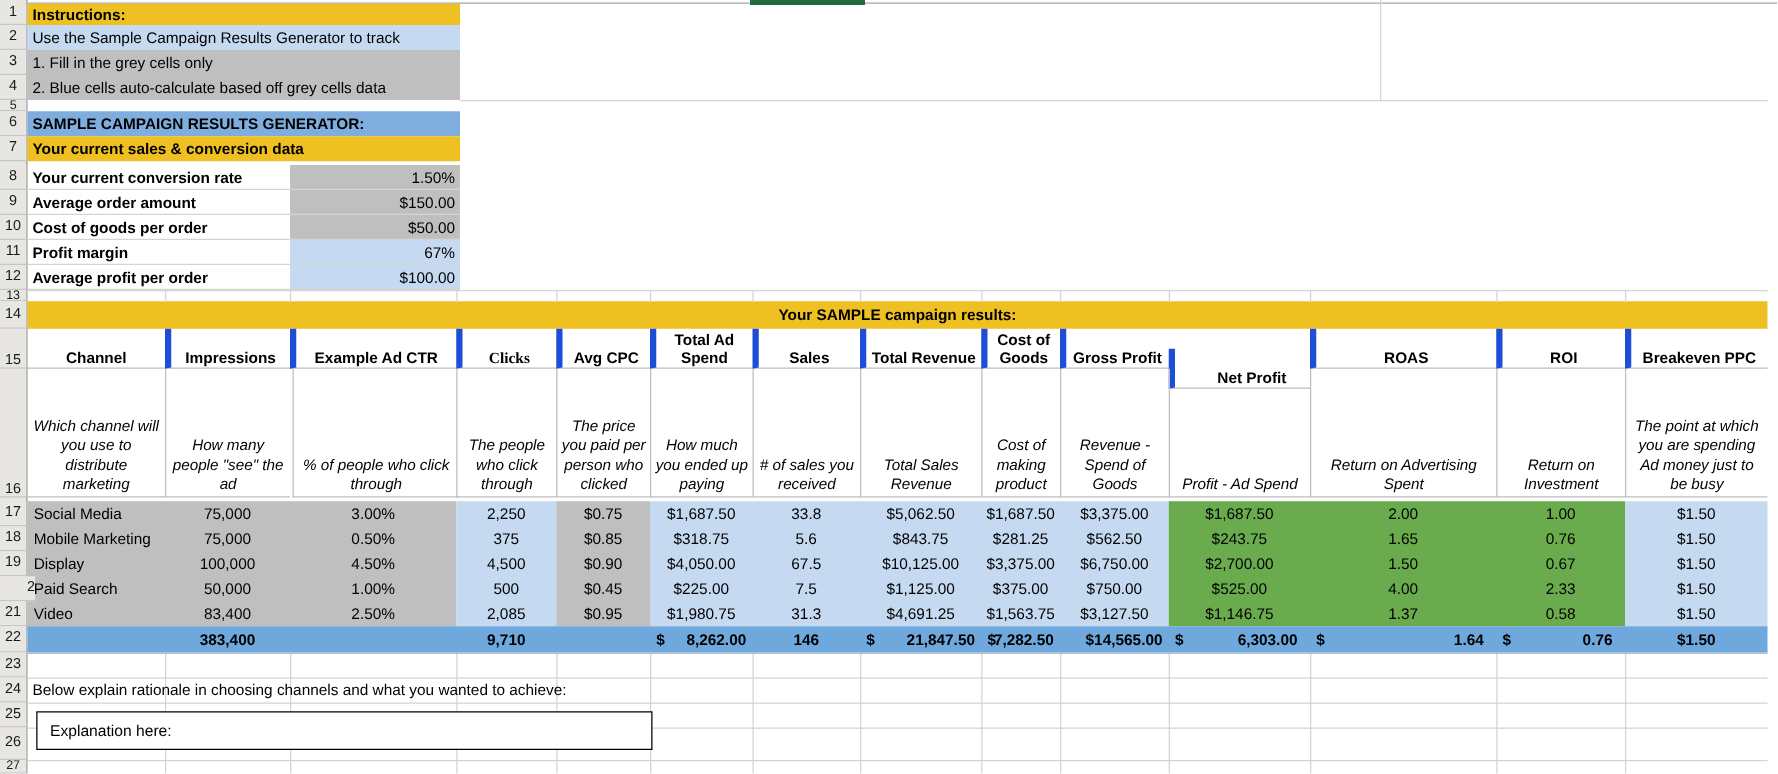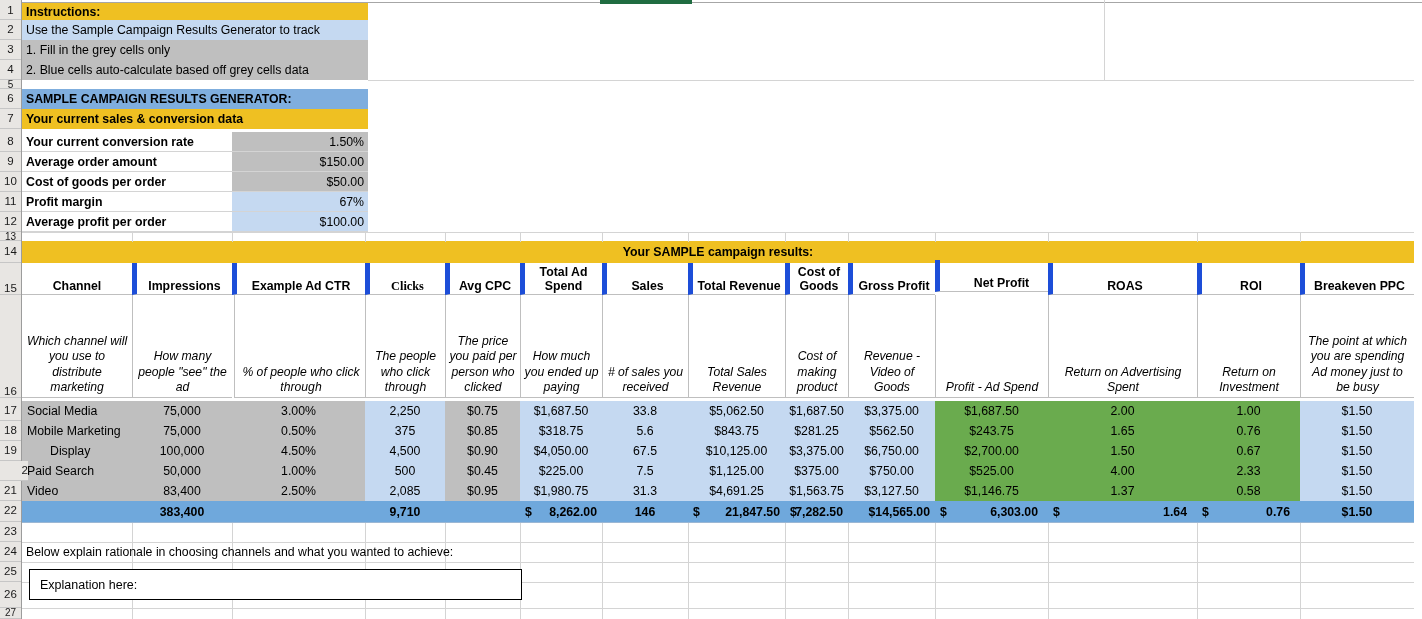--- a/index.html
+++ b/index.html
@@ -180,35 +180,35 @@
   <div class="hdrcell" style="left:22px;top:263px;width:110px;height:32px;border-left:none;">Channel</div>
   <div class="hdrcell" style="left:132px;top:263px;width:100px;height:32px;">Impressions</div>
   <div class="hdrcell" style="left:232px;top:263px;width:133px;height:32px;">Example Ad CTR</div>
   <div class="hdrcell" style="left:365px;top:263px;width:80px;height:32px;font-family:Liberation Serif, serif;">Clicks</div>
   <div class="hdrcell" style="left:445px;top:263px;width:75px;height:32px;">Avg CPC</div>
   <div class="hdrcell" style="left:520px;top:263px;width:82px;height:32px;">Total Ad Spend</div>
   <div class="hdrcell" style="left:602px;top:263px;width:86px;height:32px;">Sales</div>
   <div class="hdrcell" style="left:688px;top:263px;width:97px;height:32px;">Total Revenue</div>
   <div class="hdrcell" style="left:785px;top:263px;width:63px;height:32px;">Cost of Goods</div>
   <div class="hdrcell" style="left:848px;top:263px;width:87px;height:32px;">Gross Profit</div>
-  <div class="hdrcell" style="left:935px;top:260px;width:113px;height:32px;padding-left:17px;">Net Profit</div>
+  <div class="hdrcell" style="left:935px;top:279px;width:113px;height:32px;padding-left:17px;">Net Profit</div>
   <div class="hdrcell" style="left:1048px;top:263px;width:149px;height:32px;">ROAS</div>
   <div class="hdrcell" style="left:1197px;top:263px;width:103px;height:32px;">ROI</div>
   <div class="hdrcell" style="left:1300px;top:263px;width:114px;height:32px;">Breakeven PPC</div>
 
   <div class="subcell" style="left:22px;top:295px;width:110px;height:103px;border-left:none;">Which channel will you use to distribute marketing</div>
   <div class="subcell" style="left:132px;top:295px;width:100px;height:103px;">How many people "see" the ad</div>
   <div class="subcell" style="left:234px;top:295px;width:133px;height:103px;">% of people who click through</div>
   <div class="subcell" style="left:365px;top:295px;width:80px;height:103px;">The people who click through</div>
   <div class="subcell" style="left:445px;top:295px;width:75px;height:103px;">The price you paid per person who clicked</div>
   <div class="subcell" style="left:520px;top:295px;width:82px;height:103px;">How much you ended up paying</div>
   <div class="subcell" style="left:602px;top:295px;width:86px;height:103px;"># of sales you received</div>
   <div class="subcell" style="left:688px;top:295px;width:97px;height:103px;">Total Sales Revenue</div>
   <div class="subcell" style="left:785px;top:295px;width:63px;height:103px;">Cost of making product</div>
-  <div class="subcell" style="left:848px;top:295px;width:87px;height:103px;">Revenue - Video of Goods</div>
+  <div class="subcell" style="left:848px;top:295px;width:87px;height:103px;">Revenue - Spend of Goods</div>
   <div class="subcell" style="left:935px;top:295px;width:113px;height:103px;">Profit - Ad Spend</div>
   <div class="subcell" style="left:1048px;top:295px;width:149px;height:103px;">Return on Advertising Spent</div>
   <div class="subcell" style="left:1197px;top:295px;width:103px;height:103px;">Return on Investment</div>
   <div class="subcell" style="left:1300px;top:295px;width:114px;height:103px;">The point at which you are spending Ad money just to be busy</div>
 
   <div style="position:absolute;left:22px;top:401px;width:343px;height:100px;background:#BFBFBF;"></div>
   <div style="position:absolute;left:365px;top:401px;width:80px;height:100px;background:#C5D9F1;"></div>
   <div style="position:absolute;left:445px;top:401px;width:75px;height:100px;background:#BFBFBF;"></div>
   <div style="position:absolute;left:520px;top:401px;width:415px;height:100px;background:#C5D9F1;"></div>
   <div style="position:absolute;left:935px;top:401px;width:365px;height:100px;background:#6AAB4E;"></div>
@@ -237,21 +237,21 @@
   <div class="datacell c" style="left:520px;top:421px;width:82px;height:20px;justify-content:center;">$318.75</div>
   <div class="datacell c" style="left:602px;top:421px;width:86px;height:20px;justify-content:center;">5.6</div>
   <div class="datacell c" style="left:688px;top:421px;width:97px;height:20px;justify-content:center;">$843.75</div>
   <div class="datacell c" style="left:785px;top:421px;width:63px;height:20px;justify-content:center;">$281.25</div>
   <div class="datacell c" style="left:848px;top:421px;width:87px;height:20px;justify-content:center;">$562.50</div>
   <div class="datacell c" style="left:935px;top:421px;width:113px;height:20px;justify-content:center;">$243.75</div>
   <div class="datacell c" style="left:1048px;top:421px;width:149px;height:20px;justify-content:center;">1.65</div>
   <div class="datacell c" style="left:1197px;top:421px;width:103px;height:20px;justify-content:center;">0.76</div>
   <div class="datacell c" style="left:1300px;top:421px;width:114px;height:20px;justify-content:center;">$1.50</div>
 
-  <div class="datacell l" style="left:22px;top:441px;width:110px;height:20px;margin-left:23px;">Display</div>
+  <div class="datacell l" style="left:22px;top:441px;width:110px;height:20px;">Display</div>
   <div class="datacell c" style="left:132px;top:441px;width:100px;height:20px;justify-content:center;">100,000</div>
   <div class="datacell c" style="left:232px;top:441px;width:133px;height:20px;justify-content:center;">4.50%</div>
   <div class="datacell c" style="left:365px;top:441px;width:80px;height:20px;justify-content:center;">4,500</div>
   <div class="datacell c" style="left:445px;top:441px;width:75px;height:20px;justify-content:center;">$0.90</div>
   <div class="datacell c" style="left:520px;top:441px;width:82px;height:20px;justify-content:center;">$4,050.00</div>
   <div class="datacell c" style="left:602px;top:441px;width:86px;height:20px;justify-content:center;">67.5</div>
   <div class="datacell c" style="left:688px;top:441px;width:97px;height:20px;justify-content:center;">$10,125.00</div>
   <div class="datacell c" style="left:785px;top:441px;width:63px;height:20px;justify-content:center;">$3,375.00</div>
   <div class="datacell c" style="left:848px;top:441px;width:87px;height:20px;justify-content:center;">$6,750.00</div>
   <div class="datacell c" style="left:935px;top:441px;width:113px;height:20px;justify-content:center;">$2,700.00</div>

